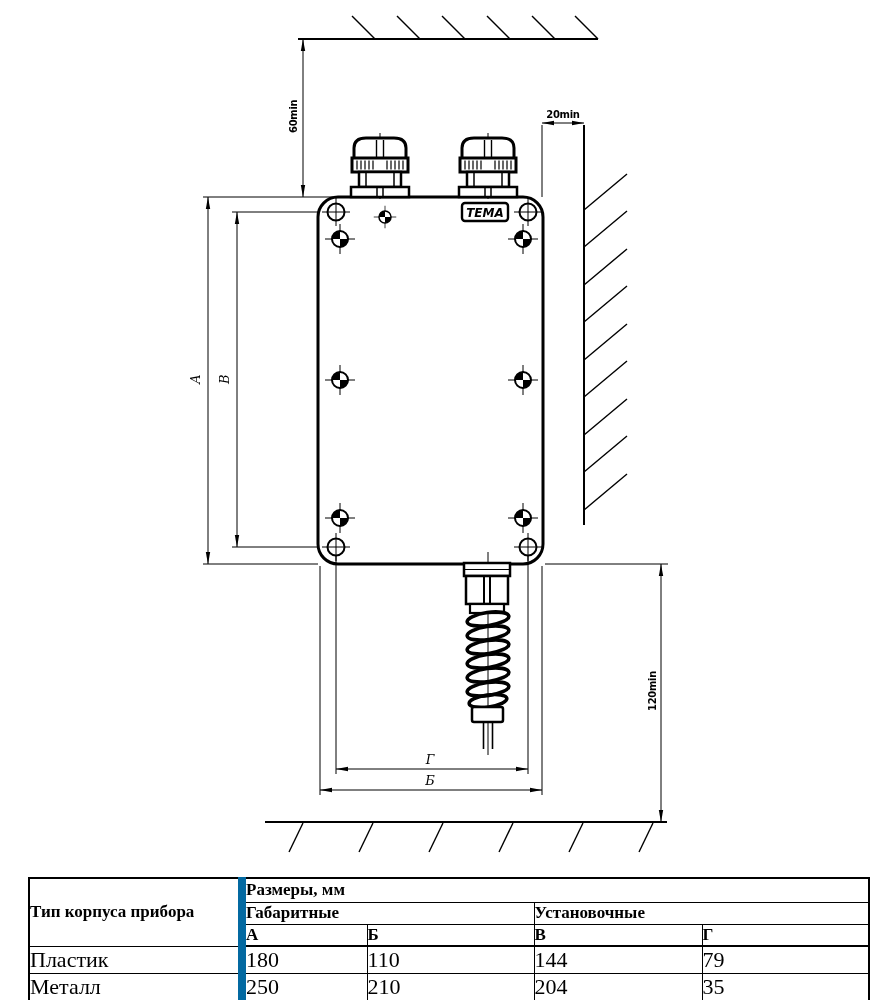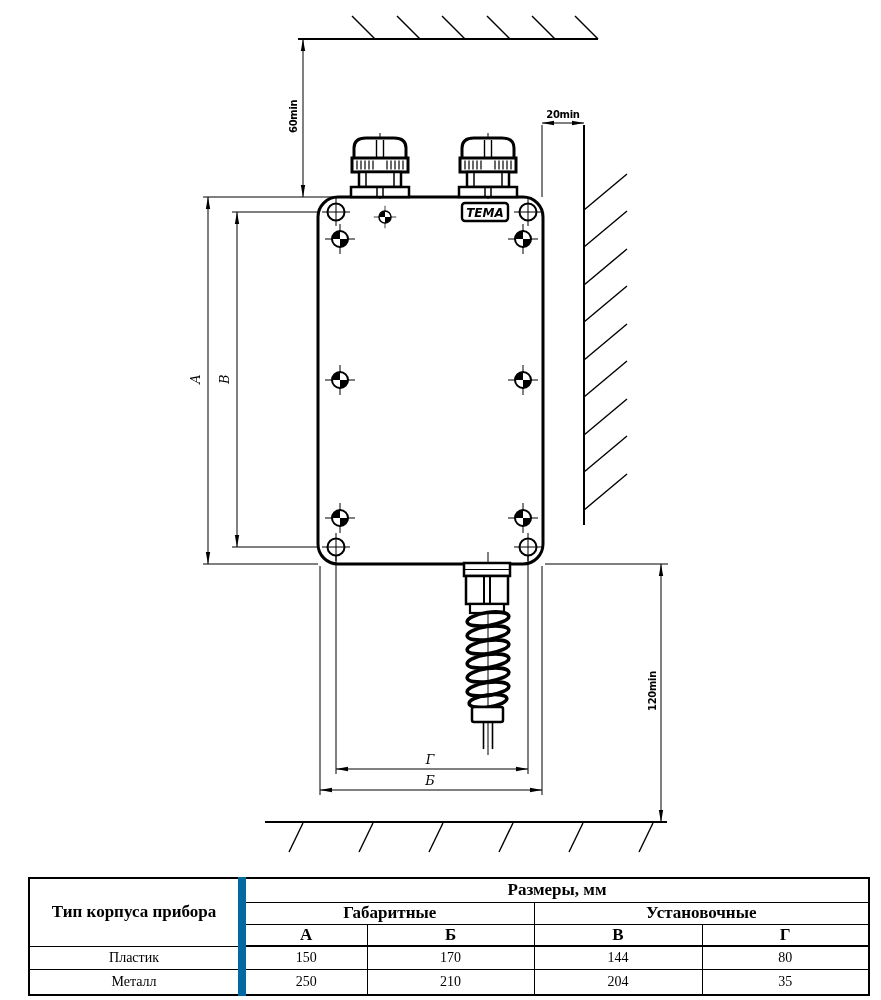--- a/index.html
+++ b/index.html
@@ -6,26 +6,26 @@
   body{width:881px;height:1000px;position:relative;font-family:"Liberation Serif",serif;}
   #stage{position:relative;width:881px;height:1000px;background:#fff;overflow:hidden;}
   svg{position:absolute;left:0;top:0;}
   svg text{font-family:"DejaVu Sans",sans-serif;fill:#000;}
   .dimtext{font-size:10px;font-weight:bold;letter-spacing:-0.3px;}
   .letter{font-size:13px;font-style:italic;font-family:"DejaVu Serif",serif;}
   .brand{font-size:12px;font-style:italic;font-weight:bold;font-family:"DejaVu Sans",sans-serif;}
 
   table.dims{position:absolute;left:28px;top:877px;width:840px;border-collapse:collapse;table-layout:fixed;
     font-family:"Liberation Serif",serif;color:#000;}
-  table.dims td{border:1px solid #000;text-align:center;vertical-align:middle;padding:0;overflow:hidden;}
+  table.dims td{border:1px solid #000;vertical-align:middle;padding:0;overflow:hidden;}
   table.dims{border:2px solid #000;}
   table.dims td.c1{border-right:8px solid #0369a1;}
   table.dims tr.hdrlast td{border-bottom:2px solid #000;}
   .hb{font-weight:bold;font-size:17px;}
-  .dv{font-size:14px;}
+  .dv{font-size:22px;}
   td.typehdr{vertical-align:top;padding-top:2px;}
 </style>
 </head>
 <body>
 
 <div id="stage">
 
 <svg width="881" height="868" viewBox="0 0 881 868">
 
   <defs>
@@ -232,24 +232,24 @@
       <td class="hb" colspan="2">Установочные</td>
     </tr>
     <tr class="hdrlast" style="height:22px">
       <td class="hb">А</td>
       <td class="hb">Б</td>
       <td class="hb">В</td>
       <td class="hb">Г</td>
     </tr>
     <tr style="height:23px">
       <td class="c1 dv">Пластик</td>
-      <td class="dv">150</td>
-      <td class="dv">170</td>
+      <td class="dv">180</td>
+      <td class="dv">110</td>
       <td class="dv">144</td>
-      <td class="dv">80</td>
+      <td class="dv">79</td>
     </tr>
     <tr style="height:26px">
       <td class="c1 dv">Металл</td>
       <td class="dv">250</td>
       <td class="dv">210</td>
       <td class="dv">204</td>
       <td class="dv">35</td>
     </tr>
   </tbody>
 </table>

